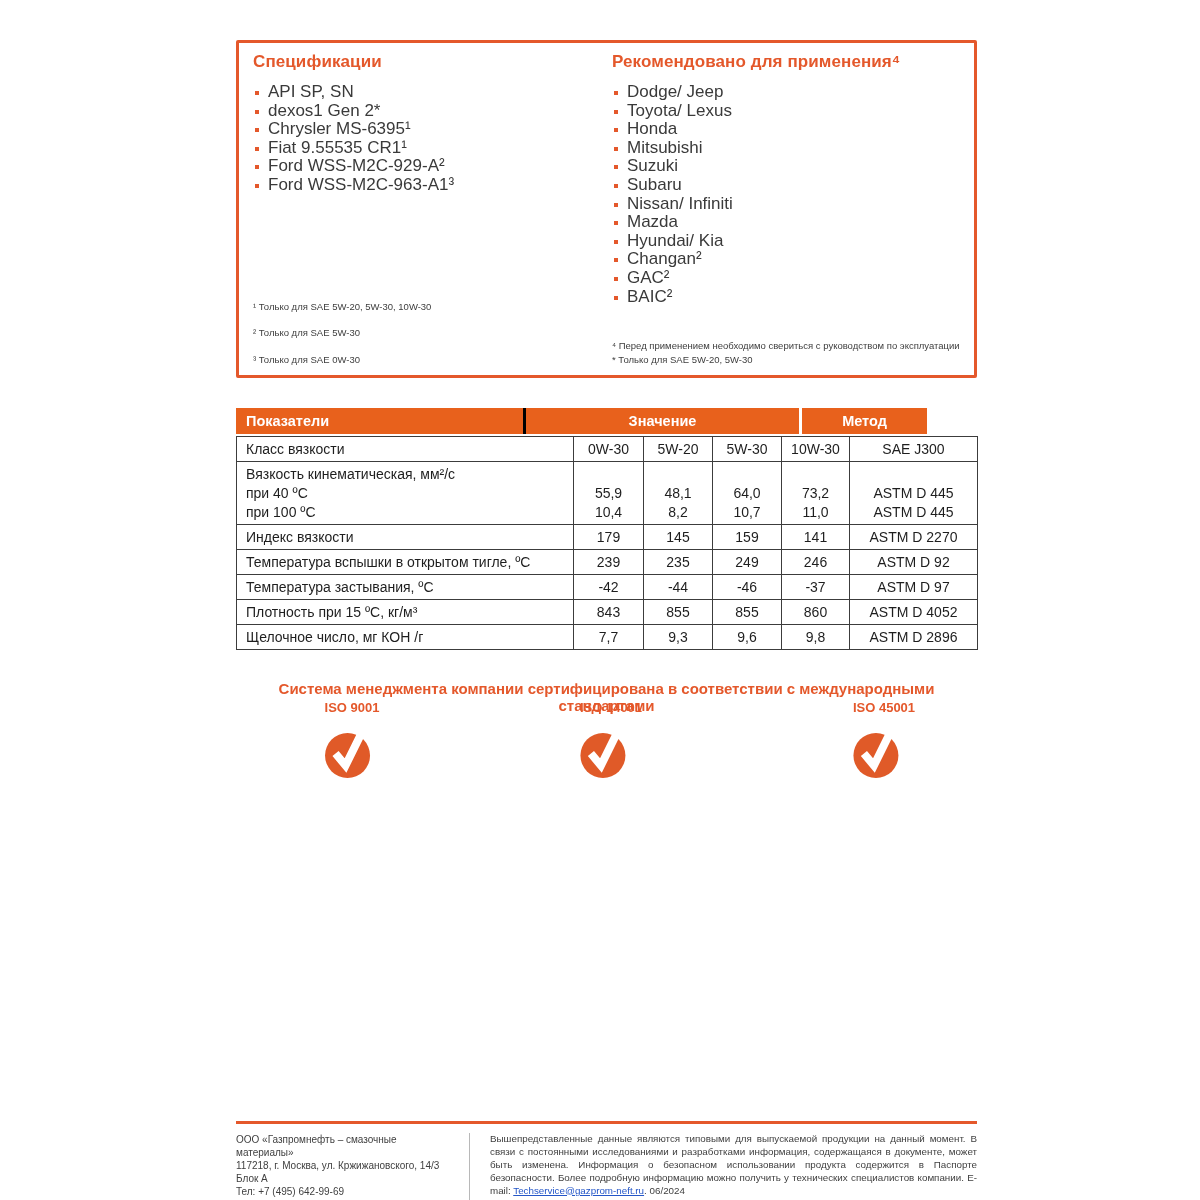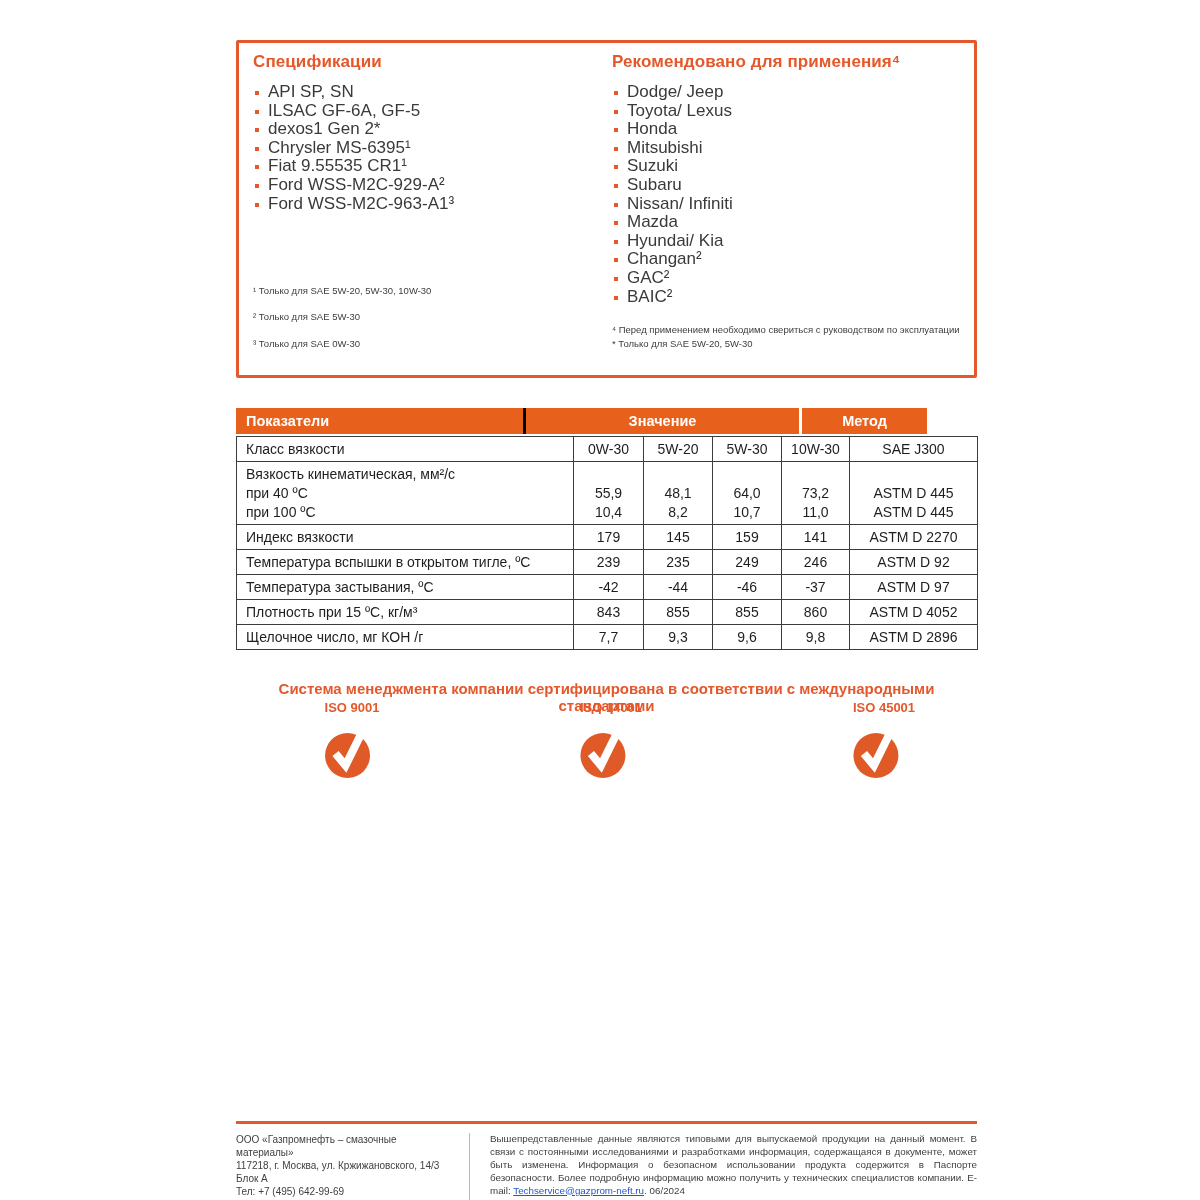--- a/index.html
+++ b/index.html
@@ -1,21 +1,21 @@
 <!DOCTYPE html>
 <html><head>
 <meta charset="utf-8">
 <style>
   html,body{margin:0;padding:0;background:#ffffff;}
   .page{position:relative;width:1200px;height:1200px;background:#fff;overflow:hidden;
         font-family:"Liberation Sans",sans-serif;}
 
   
   .specs-box{position:absolute;left:236px;top:40px;width:741px;height:338px;box-sizing:border-box;
-             border:3px solid #E4582B;border-radius:2px;display:flex;padding:9px 10px 24px 14px;}
+             border:3px solid #E4582B;border-radius:2px;display:flex;padding:9px 10px 8px 14px;}
   .box-col{display:flex;flex-direction:column;box-sizing:border-box;}
   .box-col-left{width:359px;}
   .box-col-right{flex:1;}
   .box-title{margin:0 0 11px 0;font-size:17px;font-weight:bold;color:#E4582B;letter-spacing:.1px;}
   .spec-list{list-style:none;margin:0;padding:0;}
   .spec-list li{display:flex;font-size:17px;line-height:18.6px;color:#3a3a3a;}
   .bullet{flex:none;width:4px;height:4px;background:#E4582B;margin:8px 9px 0 2px;}
   .footnotes{margin-top:auto;font-size:9.5px;color:#3d3d3d;}
   .fn-left div{line-height:15.5px;margin-top:11px;}
   .fn-right div{line-height:14px;}
@@ -61,24 +61,20 @@
   <section class="specs-box">
     <div class="box-col box-col-left">
       <h2 class="box-title">Спецификации</h2>
       <ul class="spec-list">
           <li>
             <span class="bullet"></span>
             <span>API SP, SN</span>
           </li>
           <li>
             <span class="bullet"></span>
-            <span>ILSAC GF-6A, GF-5</span>
-          </li>
-          <li>
-            <span class="bullet"></span>
             <span>dexos1 Gen 2*</span>
           </li>
           <li>
             <span class="bullet"></span>
             <span>Chrysler MS-6395¹</span>
           </li>
           <li>
             <span class="bullet"></span>
             <span>Fiat 9.55535 CR1¹</span>
           </li>

